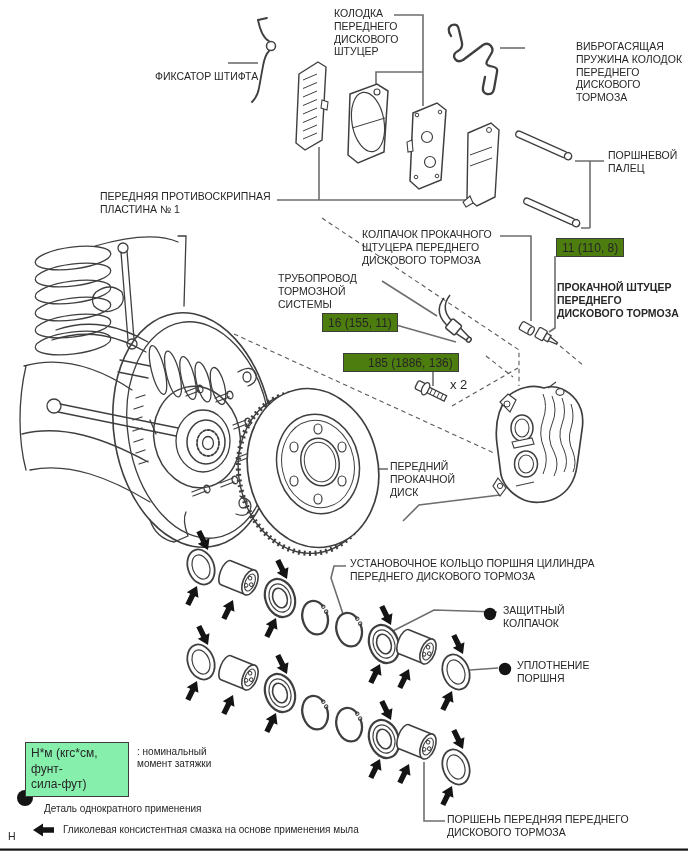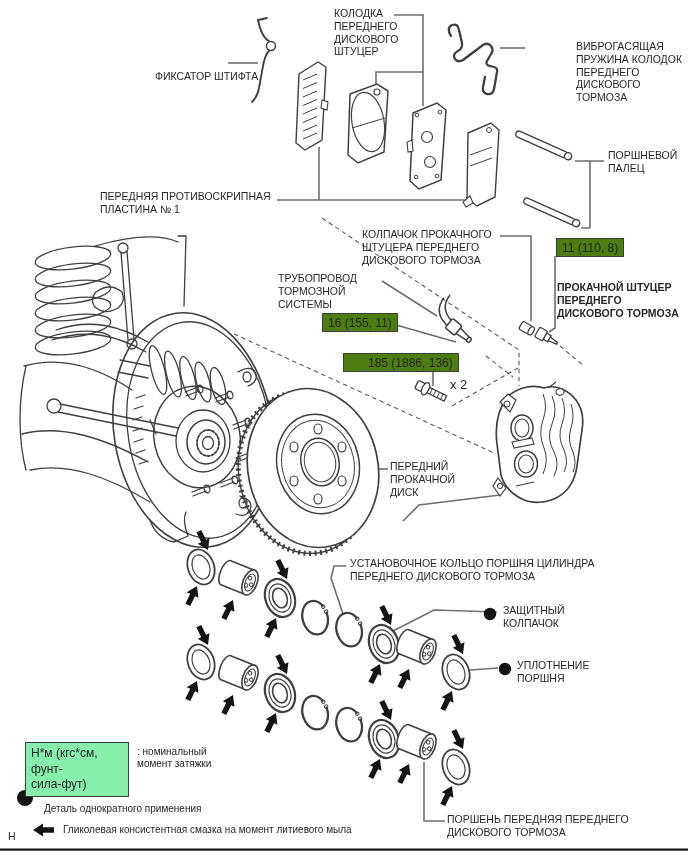--- a/index.html
+++ b/index.html
@@ -363,15 +363,15 @@
 
 <div class="tbox" style="left:322px;top:313px;">16 (155, 11)</div>
 <div class="tbox" style="left:556px;top:238px;">11 (110, 8)</div>
 <div class="tbox" style="left:343px;top:353px;padding-left:24px;">185 (1886, 136)</div>
 
 <div class="legbox" style="left:25px;top:742px;">Н*м (кгс*см, фунт-
 сила-фут)</div>
 <div class="lbl small" style="left:137px;top:746px;">: номинальный
 момент затяжки</div>
 <div class="lbl small" style="left:44px;top:791px;margin-top:12px;">Деталь однократного применения</div>
-<div class="lbl small" style="left:63px;top:824px;">Гликолевая консистентная смазка на момент литиевого мыла</div>
+<div class="lbl small" style="left:63px;top:824px;">Гликолевая консистентная смазка на основе применения мыла</div>
 
 </div>
 
 </body></html>

